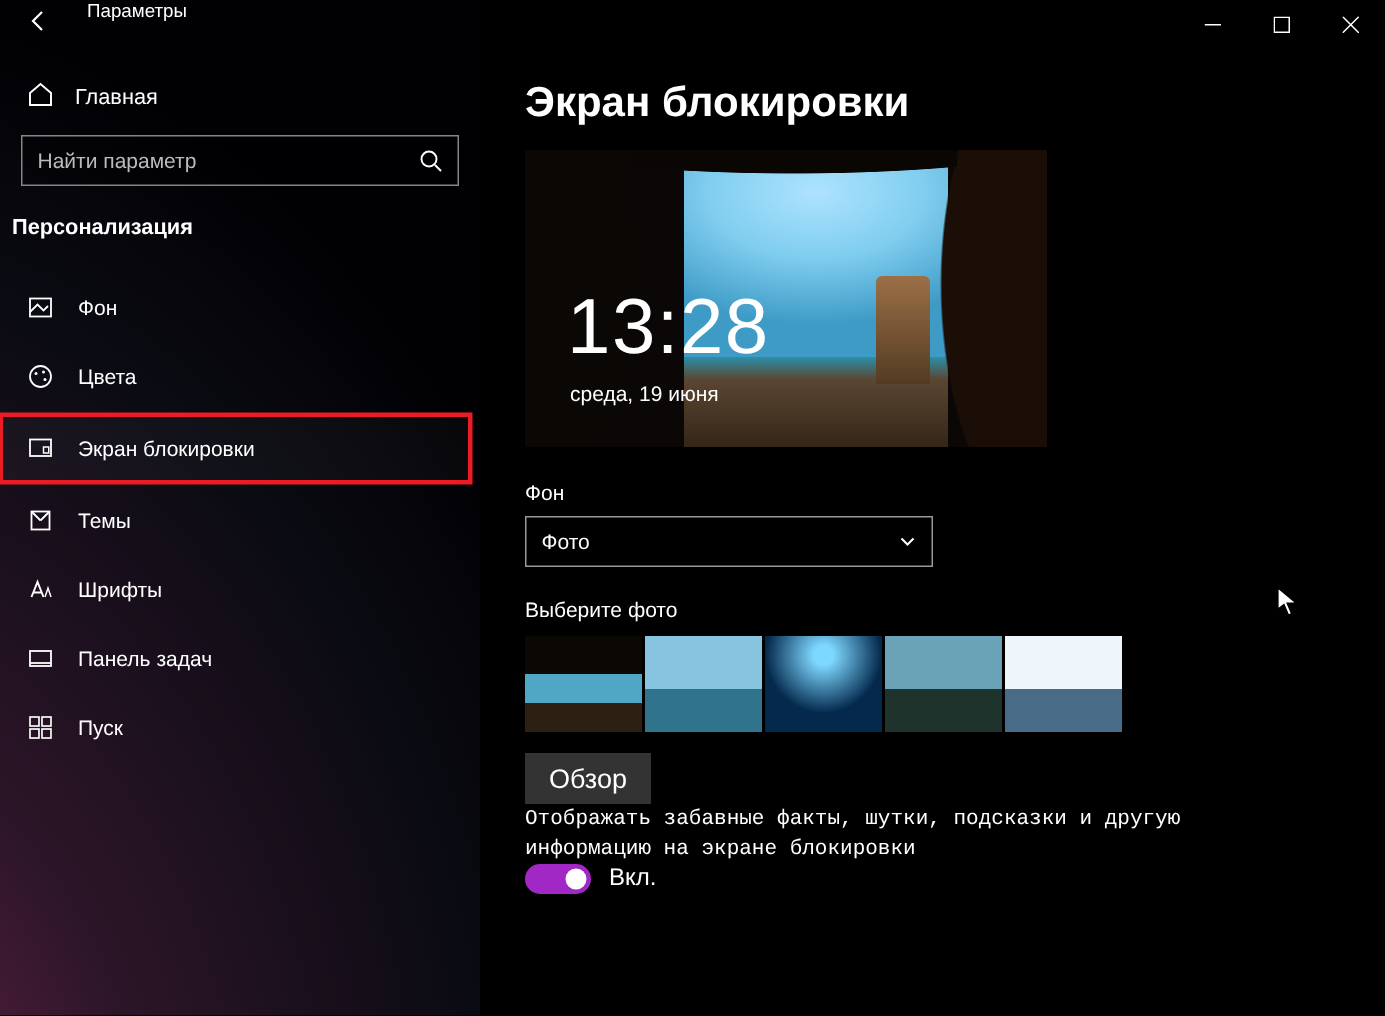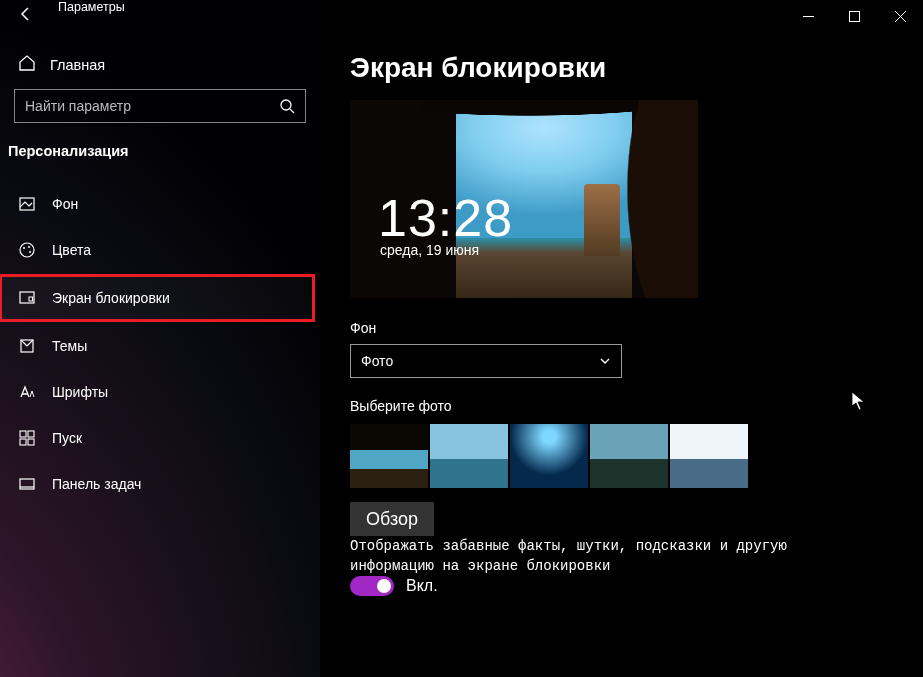--- a/index.html
+++ b/index.html
@@ -92,21 +92,21 @@
   }
   .preview .cave-top{
     position:absolute; left:70px; right:60px; top:0; height:56px;
     background: radial-gradient(ellipse 140% 90% at 50% -40%, #0a0604 75%, transparent 76%);
   }
   .preview .time {
     position:absolute; left:28px; bottom:50px;
     font-size:52px; font-weight:300; letter-spacing:1px;
   }
   .preview .date {
-    position:absolute; left:30px; bottom:40px;
+    position:absolute; left:30px; bottom:28px;
     font-size:14px;
   }
 
   .field-label{font-size:14px; margin-top:22px;}
   .dropdown {
     margin-top:8px; width:272px; height:34px;
     border:1px solid #999; display:flex; align-items:center; justify-content:space-between;
     padding:0 10px; font-size:14px; color:#fdfdfd;
   }
 
@@ -223,37 +223,37 @@
               <path d="M3 14 L7 4 L11 14 M4.5 11 H9.5" stroke-width="1.3"></path>
               <path d="M12 14 L14 8 L16 14" stroke-width="1"></path>
             </svg>
         </span>
         <span>Шрифты</span>
       </div>
 
       <div class="nav-item">
         <span class="icon">
           <svg width="18" height="18" viewBox="0 0 18 18">
+              <rect x="2" y="4" width="14" height="10" stroke-width="1.2"></rect>
+              <line x1="2" y1="12" x2="16" y2="12" stroke-width="1.2"></line>
+            </svg>
+        </span>
+        <span>Панель задач</span>
+      </div>
+
+      <div class="nav-item">
+        <span class="icon">
+          <svg width="18" height="18" viewBox="0 0 18 18">
               <rect x="2" y="2" width="6" height="6" stroke-width="1.1"></rect>
               <rect x="10" y="2" width="6" height="6" stroke-width="1.1"></rect>
               <rect x="2" y="10" width="6" height="6" stroke-width="1.1"></rect>
               <rect x="10" y="10" width="6" height="6" stroke-width="1.1"></rect>
             </svg>
         </span>
         <span>Пуск</span>
-      </div>
-
-      <div class="nav-item">
-        <span class="icon">
-          <svg width="18" height="18" viewBox="0 0 18 18">
-              <rect x="2" y="4" width="14" height="10" stroke-width="1.2"></rect>
-              <line x1="2" y1="12" x2="16" y2="12" stroke-width="1.2"></line>
-            </svg>
-        </span>
-        <span>Панель задач</span>
       </div>
 
     </nav>
   </aside>
 
   <main class="main">
 
     <div class="win-ctrls">
       <div class="ctrl">
         <svg width="11" height="11" viewBox="0 0 11 11">

